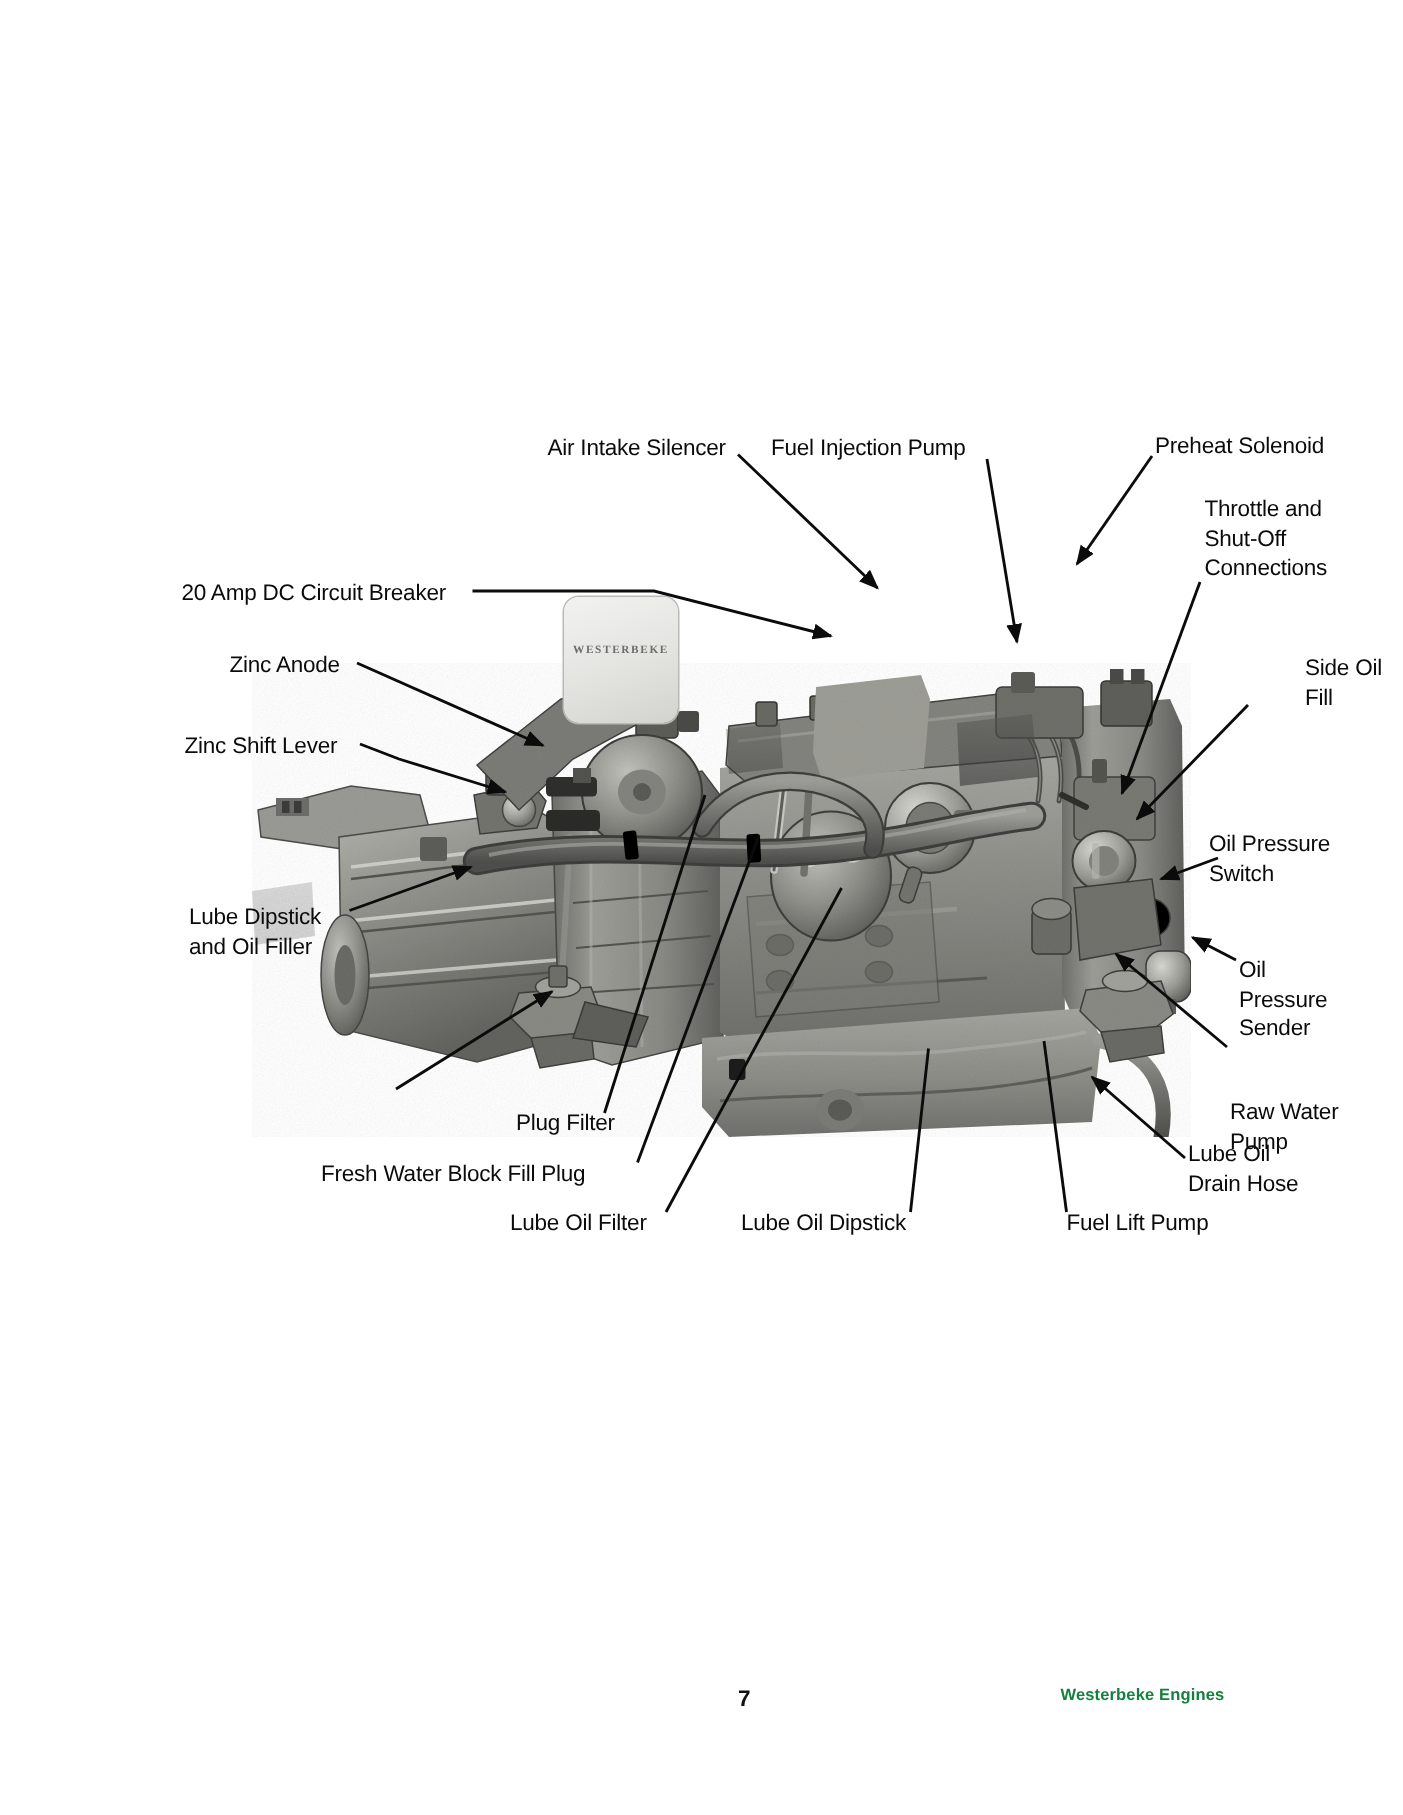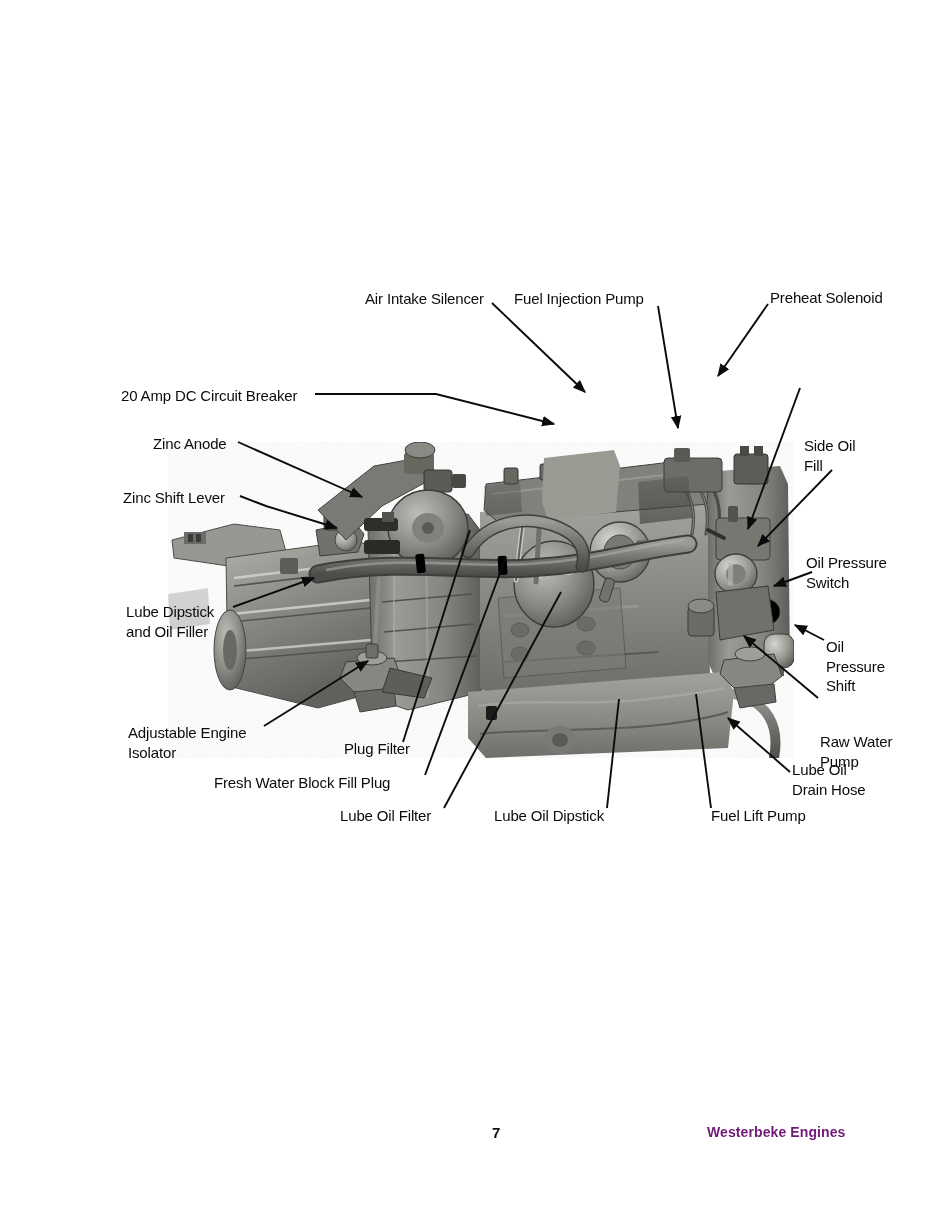--- a/index.html
+++ b/index.html
@@ -44,23 +44,23 @@
     left: 492px;
     top: 1124px;
     font-size: 15px;
     font-weight: bold;
     color: #111;
   }
   .footer-brand {
     position: absolute;
     left: 707px;
     top: 1124px;
-    font-size: 14px;
+    font-size: 11px;
     font-weight: bold;
-    color: #701a75;
+    color: #15803d;
     letter-spacing: 0.1px;
   }
 
   
   #engine-photo {
     position: absolute;
     left: 168px;
     top: 362px;
     width: 628px;
     height: 400px;
@@ -315,20 +315,23 @@
 
         <ellipse cx="300" cy="196" rx="12" ry="6" fill="#9c9c96" opacity="0"></ellipse>
 
         <path d="M470 120 L520 114 L524 156 L472 162 Z" fill="url(#gDark)" opacity="0.55"></path>
         <path d="M316 124 L352 120 L354 150 L318 154 Z" fill="url(#gDark)" opacity="0.35"></path>
         <path d="M0 232 L40 226 L42 262 L2 268 Z" fill="url(#gDark)" opacity="0.25"></path>
       </g>
     </svg>
 
     
+    <div class="wb-badge" style="left:208px; top:36px; width:76px; height:84px;">
+      <span>WESTERBEKE</span>
+    </div>
   </div>
 
   <svg class="overlay" viewBox="0 0 935 1210">
     <defs>
       <marker id="arrow" viewBox="0 0 10 10" refX="9" refY="5" markerWidth="7" markerHeight="7" orient="auto-start-reverse">
         <path d="M 0 1 L 10 5 L 0 9 z" fill="#0b0b0b"></path>
       </marker>
     </defs>
     <g stroke="#0b0b0b" stroke-width="1.9" fill="none">
 
@@ -371,45 +374,46 @@
       <path d="M711 808 L696 694"></path>
     </g>
   </svg>
 
   <div class="label" style="left:365px; top:289px;">Air Intake Silencer</div>
 
   <div class="label" style="left:514px; top:289px;">Fuel Injection Pump</div>
 
   <div class="label" style="left:770px; top:288px;">Preheat Solenoid</div>
 
+  <div class="label" style="left:803px; top:330px;">Throttle and
+Shut-Off
+Connections</div>
 
   <div class="label" style="left:121px; top:386px;">20 Amp DC Circuit Breaker</div>
 
   <div class="label" style="left:153px; top:434px;">Zinc Anode</div>
 
   <div class="label" style="left:123px; top:488px;">Zinc Shift Lever</div>
 
-  <div class="label" style="left:804px; top:436px;">Side Oil
+  <div class="label" style="left:870px; top:436px;">Side Oil
 Fill</div>
 
   <div class="label" style="left:806px; top:553px;">Oil Pressure
 Switch</div>
 
   <div class="label" style="left:126px; top:602px;">Lube Dipstick
 and Oil Filler</div>
 
   <div class="label" style="left:826px; top:637px;">Oil
 Pressure
-Shift</div>
+Sender</div>
 
   <div class="label" style="left:820px; top:732px;">Raw Water
 Pump</div>
 
-  <div class="label" style="left:128px; top:723px;">Adjustable Engine
-Isolator</div>
 
   <div class="label" style="left:344px; top:739px;">Plug Filter</div>
 
   <div class="label" style="left:792px; top:760px;">Lube Oil
 Drain Hose</div>
 
   <div class="label" style="left:214px; top:773px;">Fresh Water Block Fill Plug</div>
 
   <div class="label" style="left:328px; top:806px;margin-left:12px;">Lube Oil Filter</div>
 

